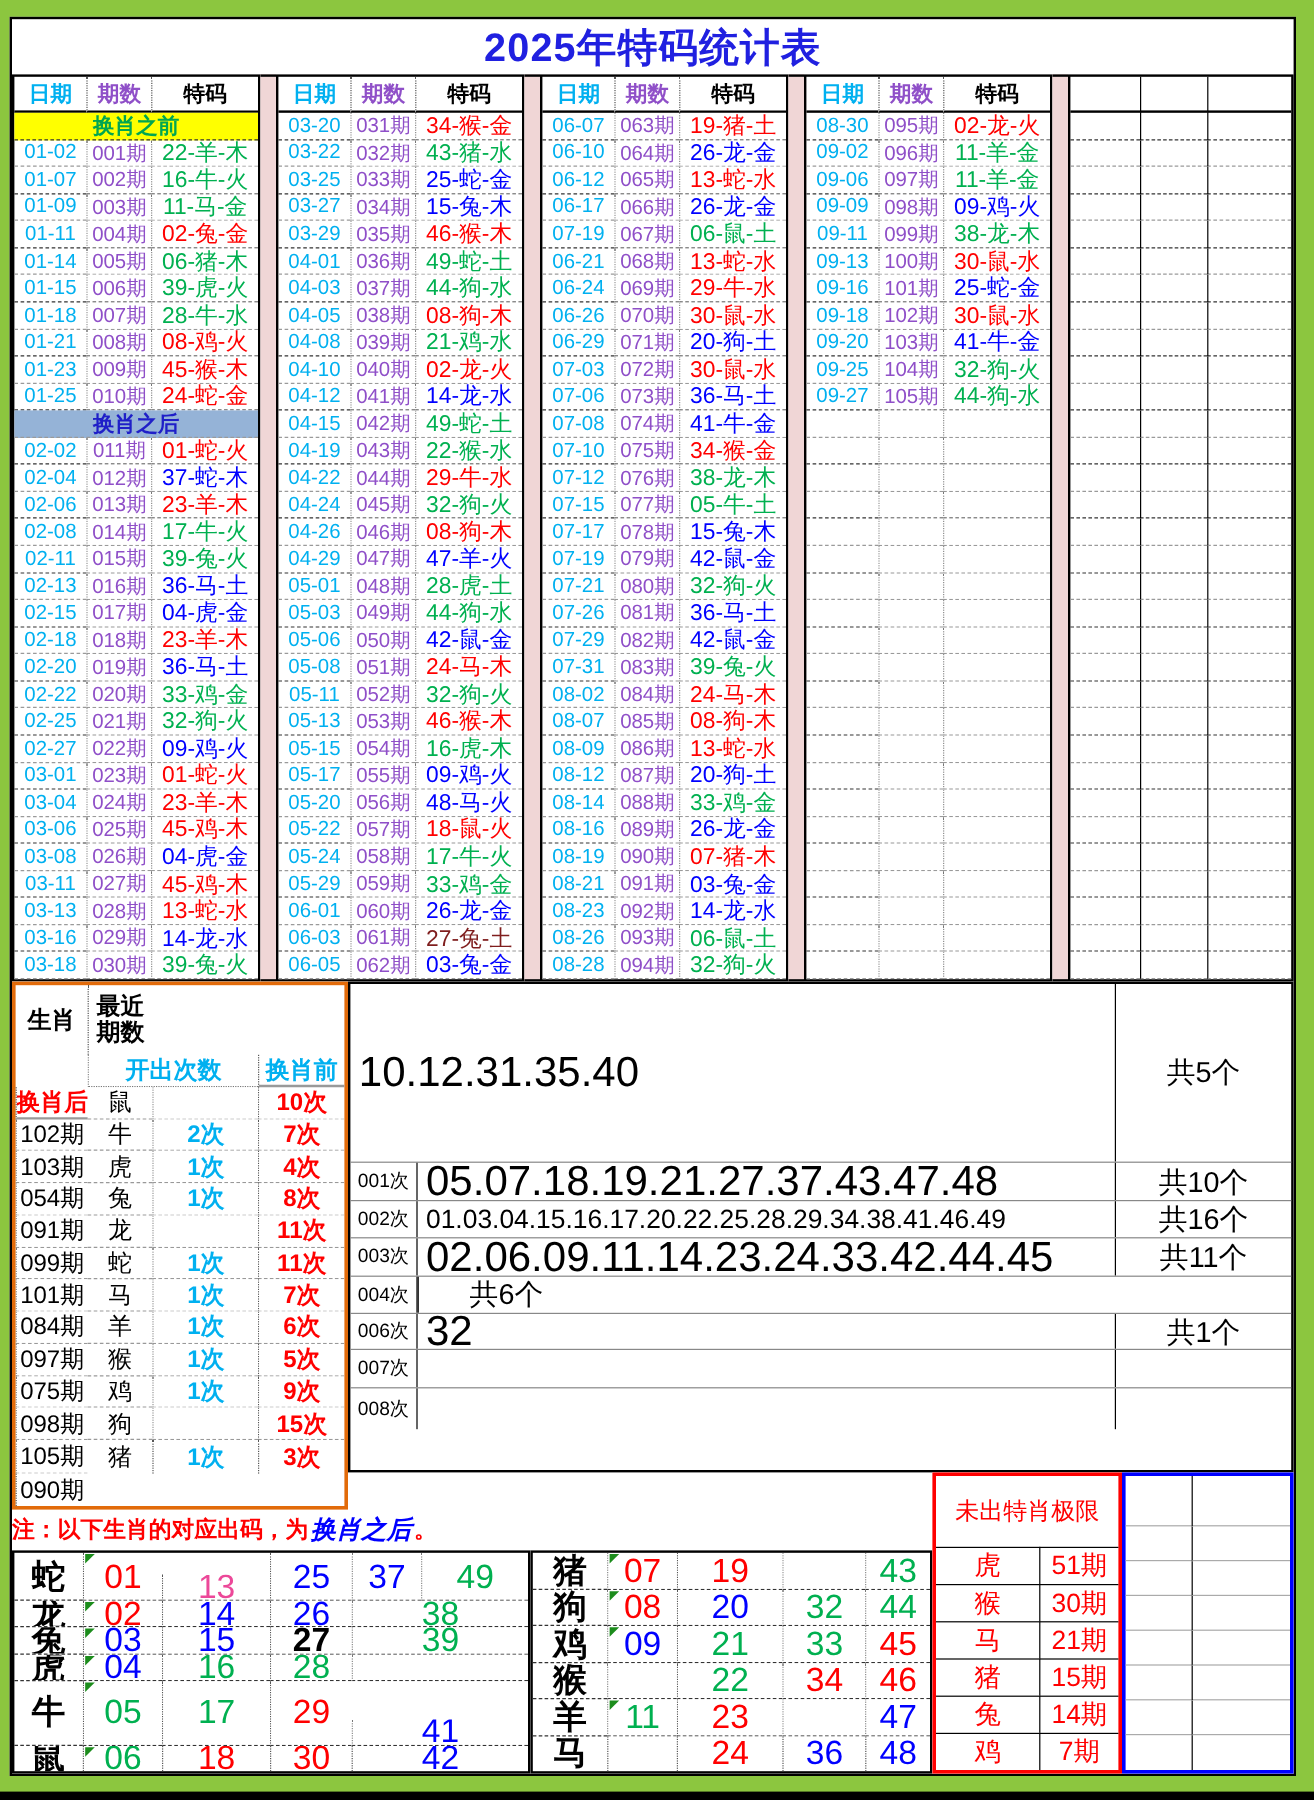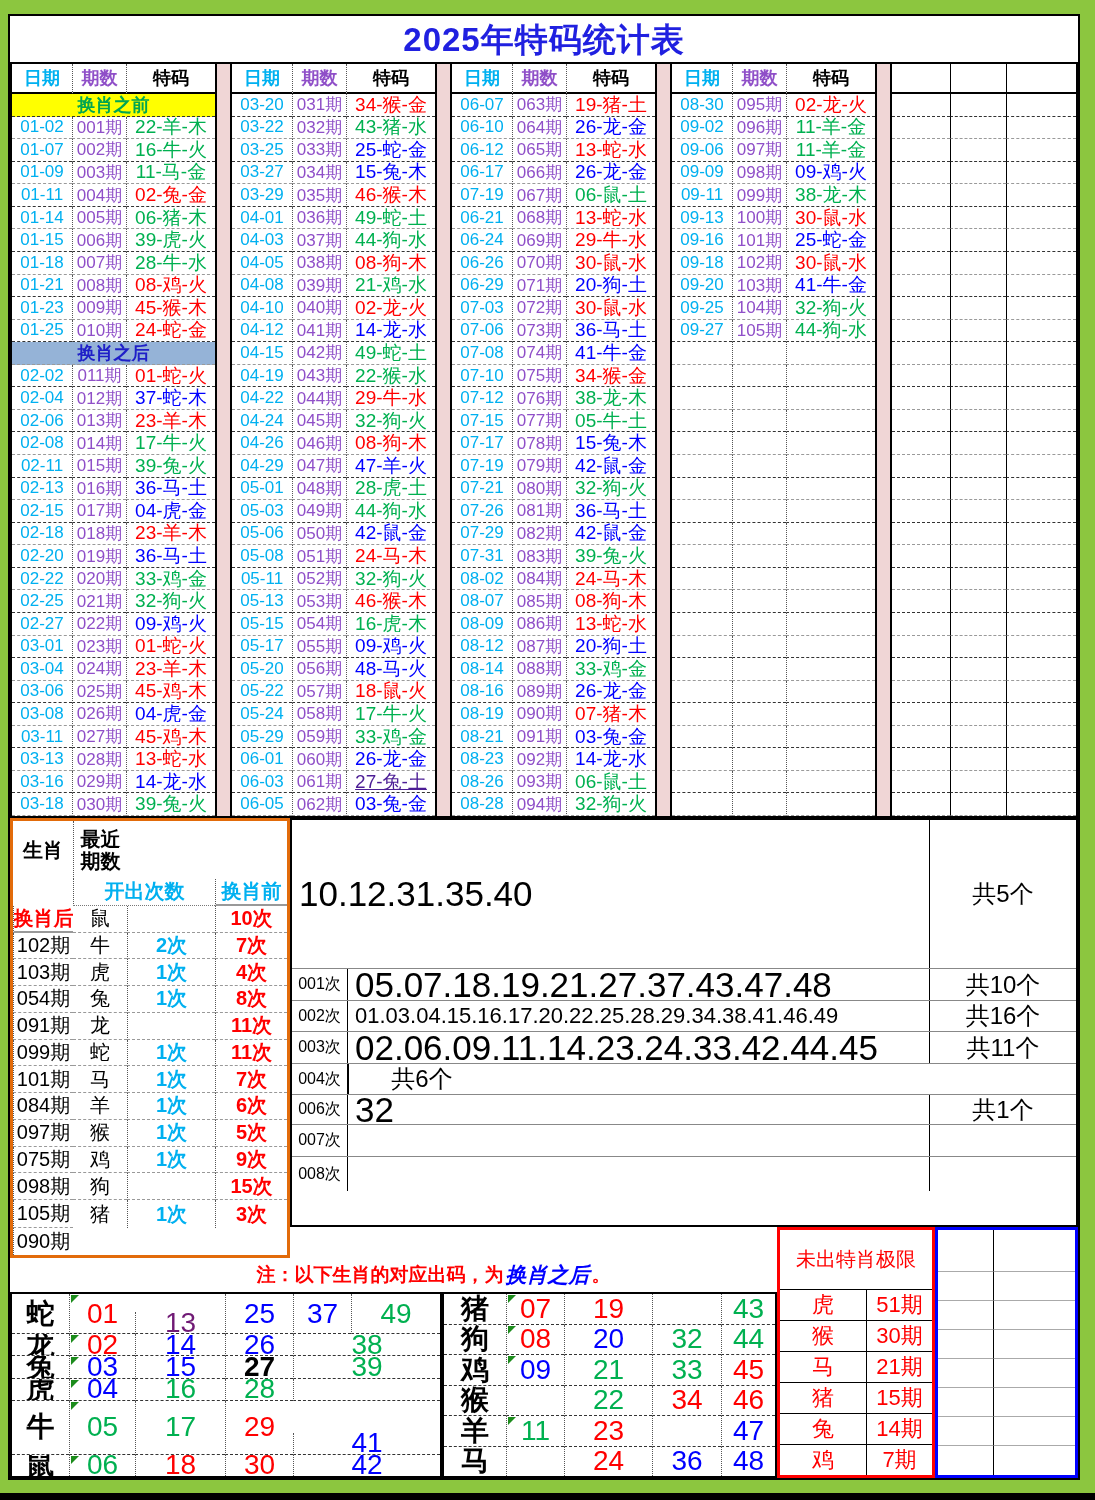--- a/index.html
+++ b/index.html
@@ -59,21 +59,21 @@
   .freq{left:280px;top:802px;width:788px;height:409px;border:2px solid #000;background:#fff;
         display:grid;grid-template-rows:148px 32px 31px 32px 31px 30px 32px 35px 1fr}
   .frow{display:flex;border-top:1px solid #888}
   .frow:first-child{border-top:none}
   .flabel{width:55px;border-right:1px solid #000;display:flex;align-items:center;justify-content:center;font-size:16px}
   .fnums{flex:1;display:flex;align-items:center;padding-left:7px;font-size:35px;font-weight:500;letter-spacing:0;white-space:nowrap}
   .fnums.small{font-size:22px}
   .fcount{width:146px;border-left:1px solid #000;display:flex;align-items:center;justify-content:center;font-size:24px}
 
   
-  .notebar{left:0;top:1242px;width:847px;height:34px;display:flex;align-items:center;justify-content:center;white-space:nowrap}
+  .notebar{left:0;top:1242px;width:847px;height:34px;display:flex;align-items:center;white-space:nowrap}
   .note-red{color:var(--red);font-weight:700;font-size:19px}
   .note-blue{color:var(--blue);font-weight:700;font-style:italic;font-size:21px;padding:0 2px}
 
   
   .bgrid{top:1276px;height:186px;border:2px solid #000;display:grid;background:#fff}
   .bgl{left:0;width:432px;grid-template-columns:57px 66px 90px 68px 58px 1fr}
   .bgr{left:432px;width:335px;grid-template-columns:62px 58px 88px 69px 1fr}
   .bg-name{font-size:28px;font-weight:700}
   .bg-num{font-size:28px;font-weight:500}
   .bg-row-line{border-bottom:1px dashed #333}
@@ -291,21 +291,21 @@
           <div class="cell p vd rB">058期</div>
           <div class="cell c vd rB" style="color: rgb(0, 176, 80);">17-牛-火</div>
           <div class="cell d rA">05-29</div>
           <div class="cell p vd rA">059期</div>
           <div class="cell c vd rA" style="color: rgb(0, 176, 80);">33-鸡-金</div>
           <div class="cell d rB">06-01</div>
           <div class="cell p vd rB">060期</div>
           <div class="cell c vd rB" style="color: rgb(0, 0, 255);">26-龙-金</div>
           <div class="cell d rA">06-03</div>
           <div class="cell p vd rA">061期</div>
-          <div class="cell c vd rA" style="color: #4c1d95; text-decoration: underline;">27-兔-土</div>
+          <div class="cell c vd rA" style="color: #7f1d1d;">27-兔-土</div>
           <div class="cell d rB">06-05</div>
           <div class="cell p vd rB">062期</div>
           <div class="cell c vd rB" style="color: rgb(0, 0, 255);">03-兔-金</div>
         </div>
         <div class="sep"></div>
         <div class="group">
           <div class="cell hcell h0">日期</div>
           <div class="cell hcell h1 vd">期数</div>
           <div class="cell hcell h2 vd">特码</div>
           <div class="cell d rA">06-07</div>
@@ -709,21 +709,21 @@
         </div>
       </div>
     <div class="blk notebar" id="notebar">
         <div class="note-red">注：以下生肖的对应出码，为</div>
         <div class="note-blue">换肖之后</div>
         <div class="note-red">。</div>
       </div>
     <div class="blk bgrid bgl" id="bgl">
         <div class="cell bg-name bg-row-line">蛇</div>
         <div class="cell bg-num vd bg-row-line tri" style="color: rgb(255, 0, 0);">01</div>
-        <div class="cell bg-num vd bg-row-line" style="color: #701a75; margin-top: 18px;">13</div>
+        <div class="cell bg-num vd bg-row-line" style="color: #ec4899; margin-top: 18px;">13</div>
         <div class="cell bg-num vd bg-row-line" style="color: rgb(0, 0, 255);">25</div>
         <div class="cell bg-num vd bg-row-line" style="color: rgb(0, 0, 255);">37</div>
         <div class="cell bg-num vd bg-row-line" style="color: rgb(0, 176, 80);">49</div>
         <div class="cell bg-name bg-row-line">龙</div>
         <div class="cell bg-num vd bg-row-line tri" style="color: rgb(255, 0, 0);">02</div>
         <div class="cell bg-num vd bg-row-line" style="color: rgb(0, 0, 255);">14</div>
         <div class="cell bg-num vd bg-row-line" style="color: rgb(0, 0, 255);">26</div>
         <div class="cell bg-num vd bg-row-line" style="grid-column: 5 / 7; color: rgb(0, 176, 80);">38</div>
         <div class="cell bg-name bg-row-line">兔</div>
         <div class="cell bg-num vd bg-row-line tri" style="color: rgb(0, 0, 255);">03</div>

